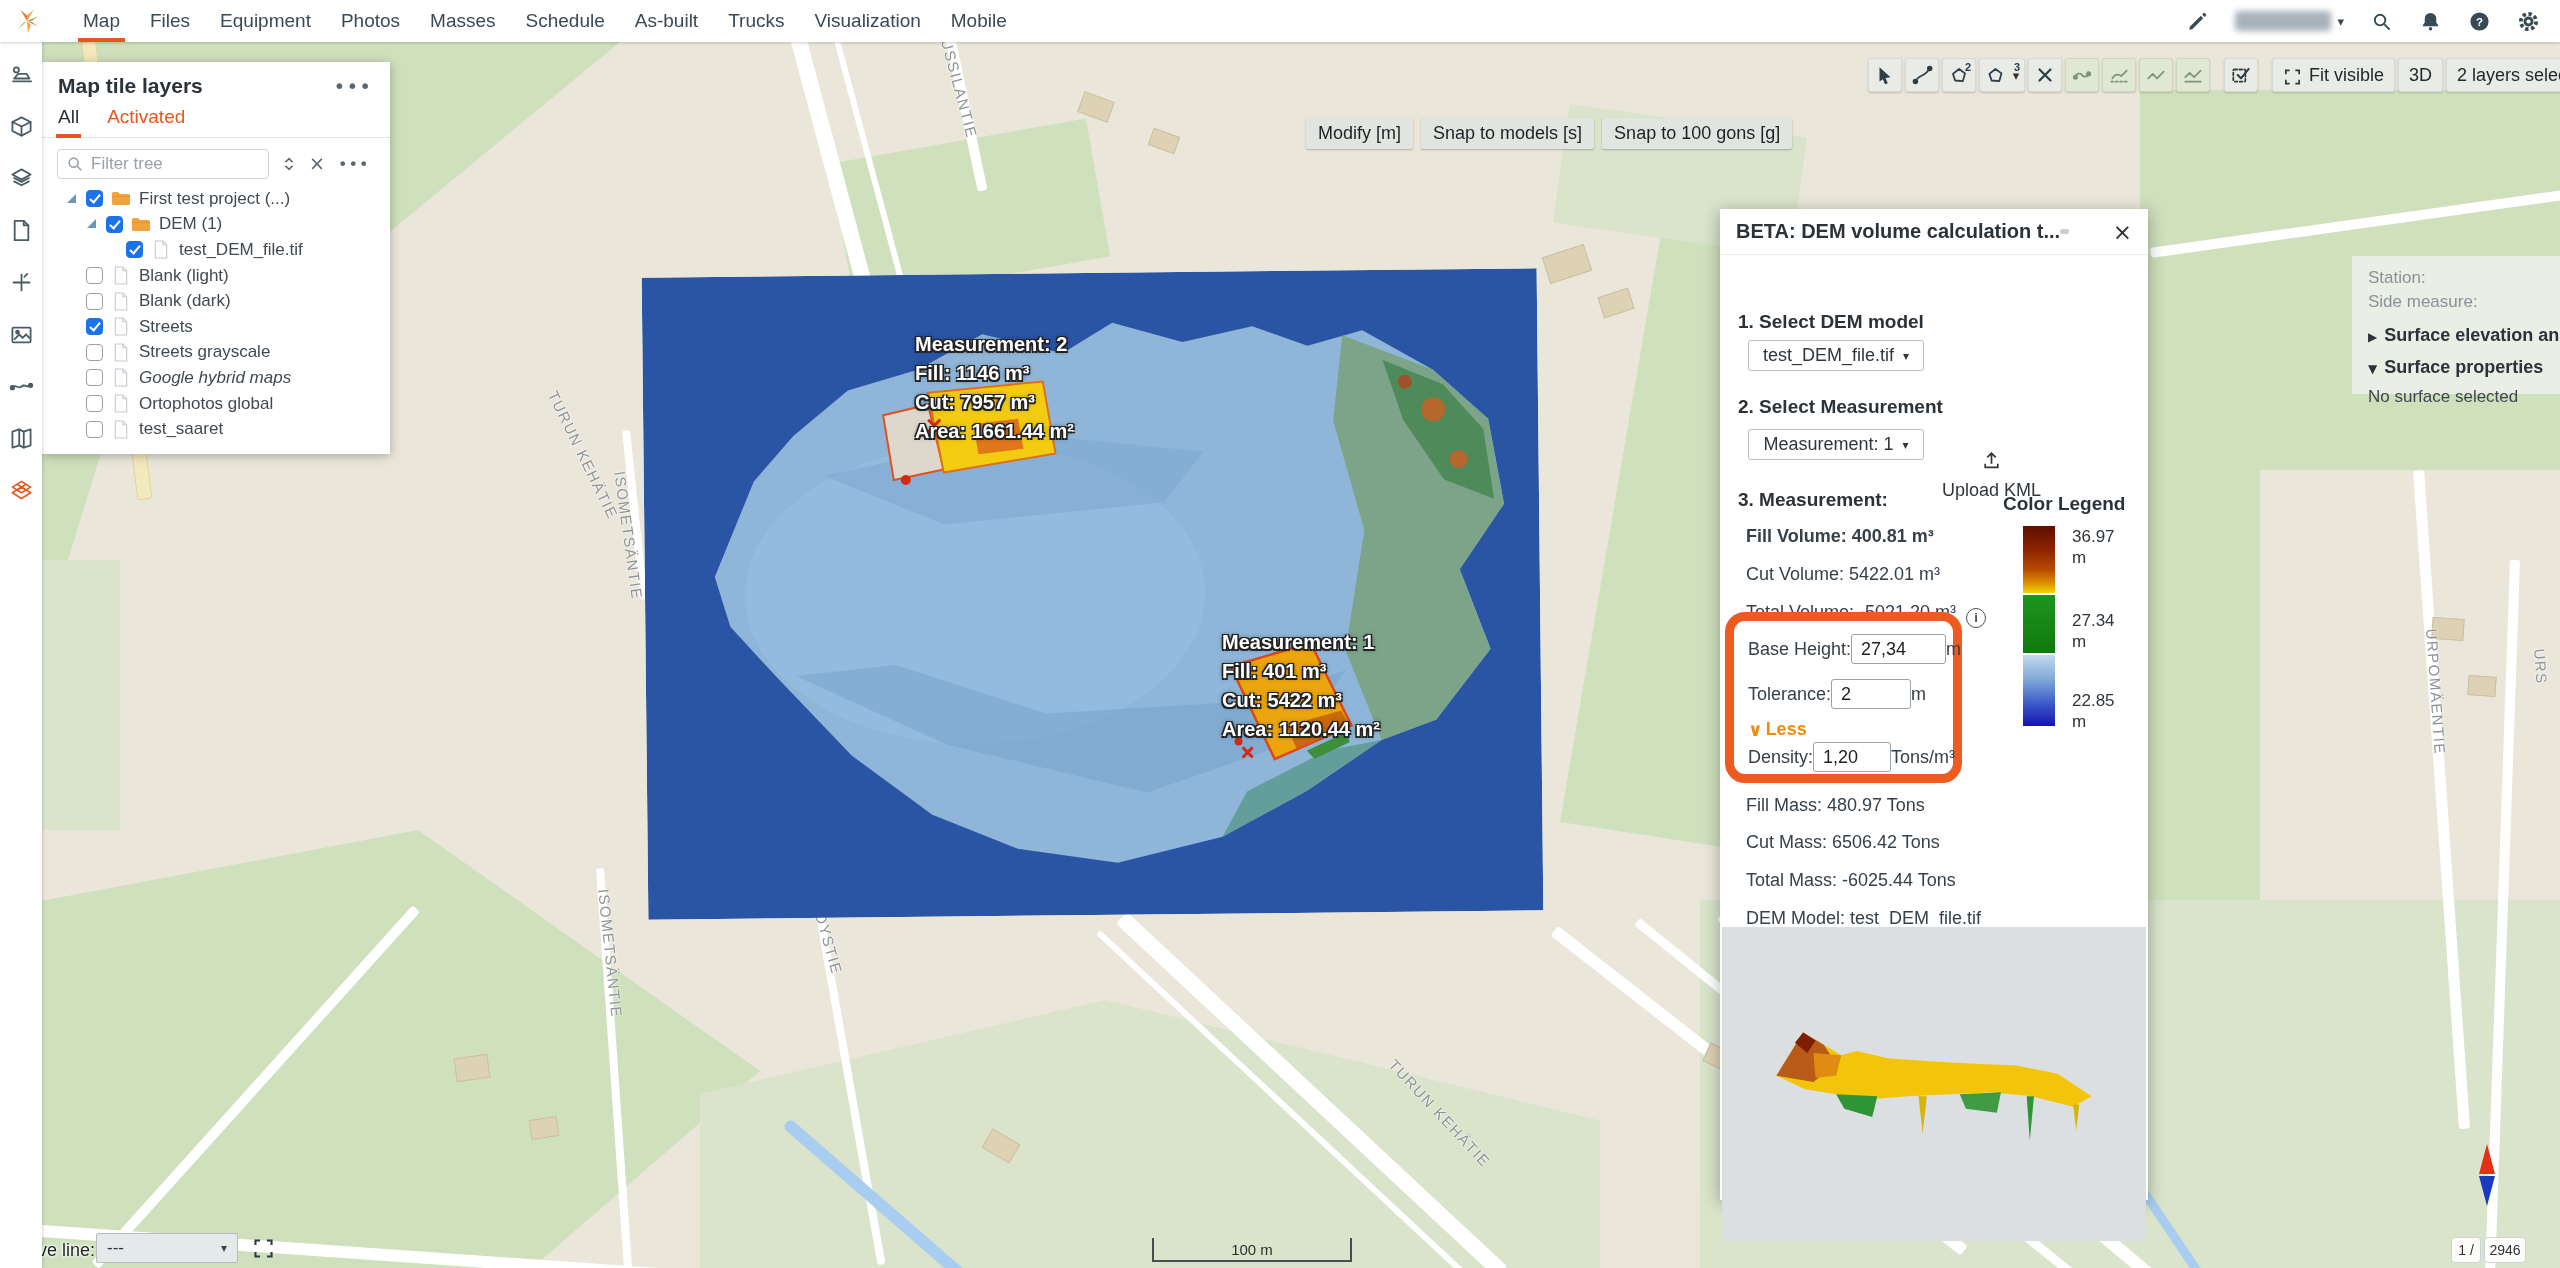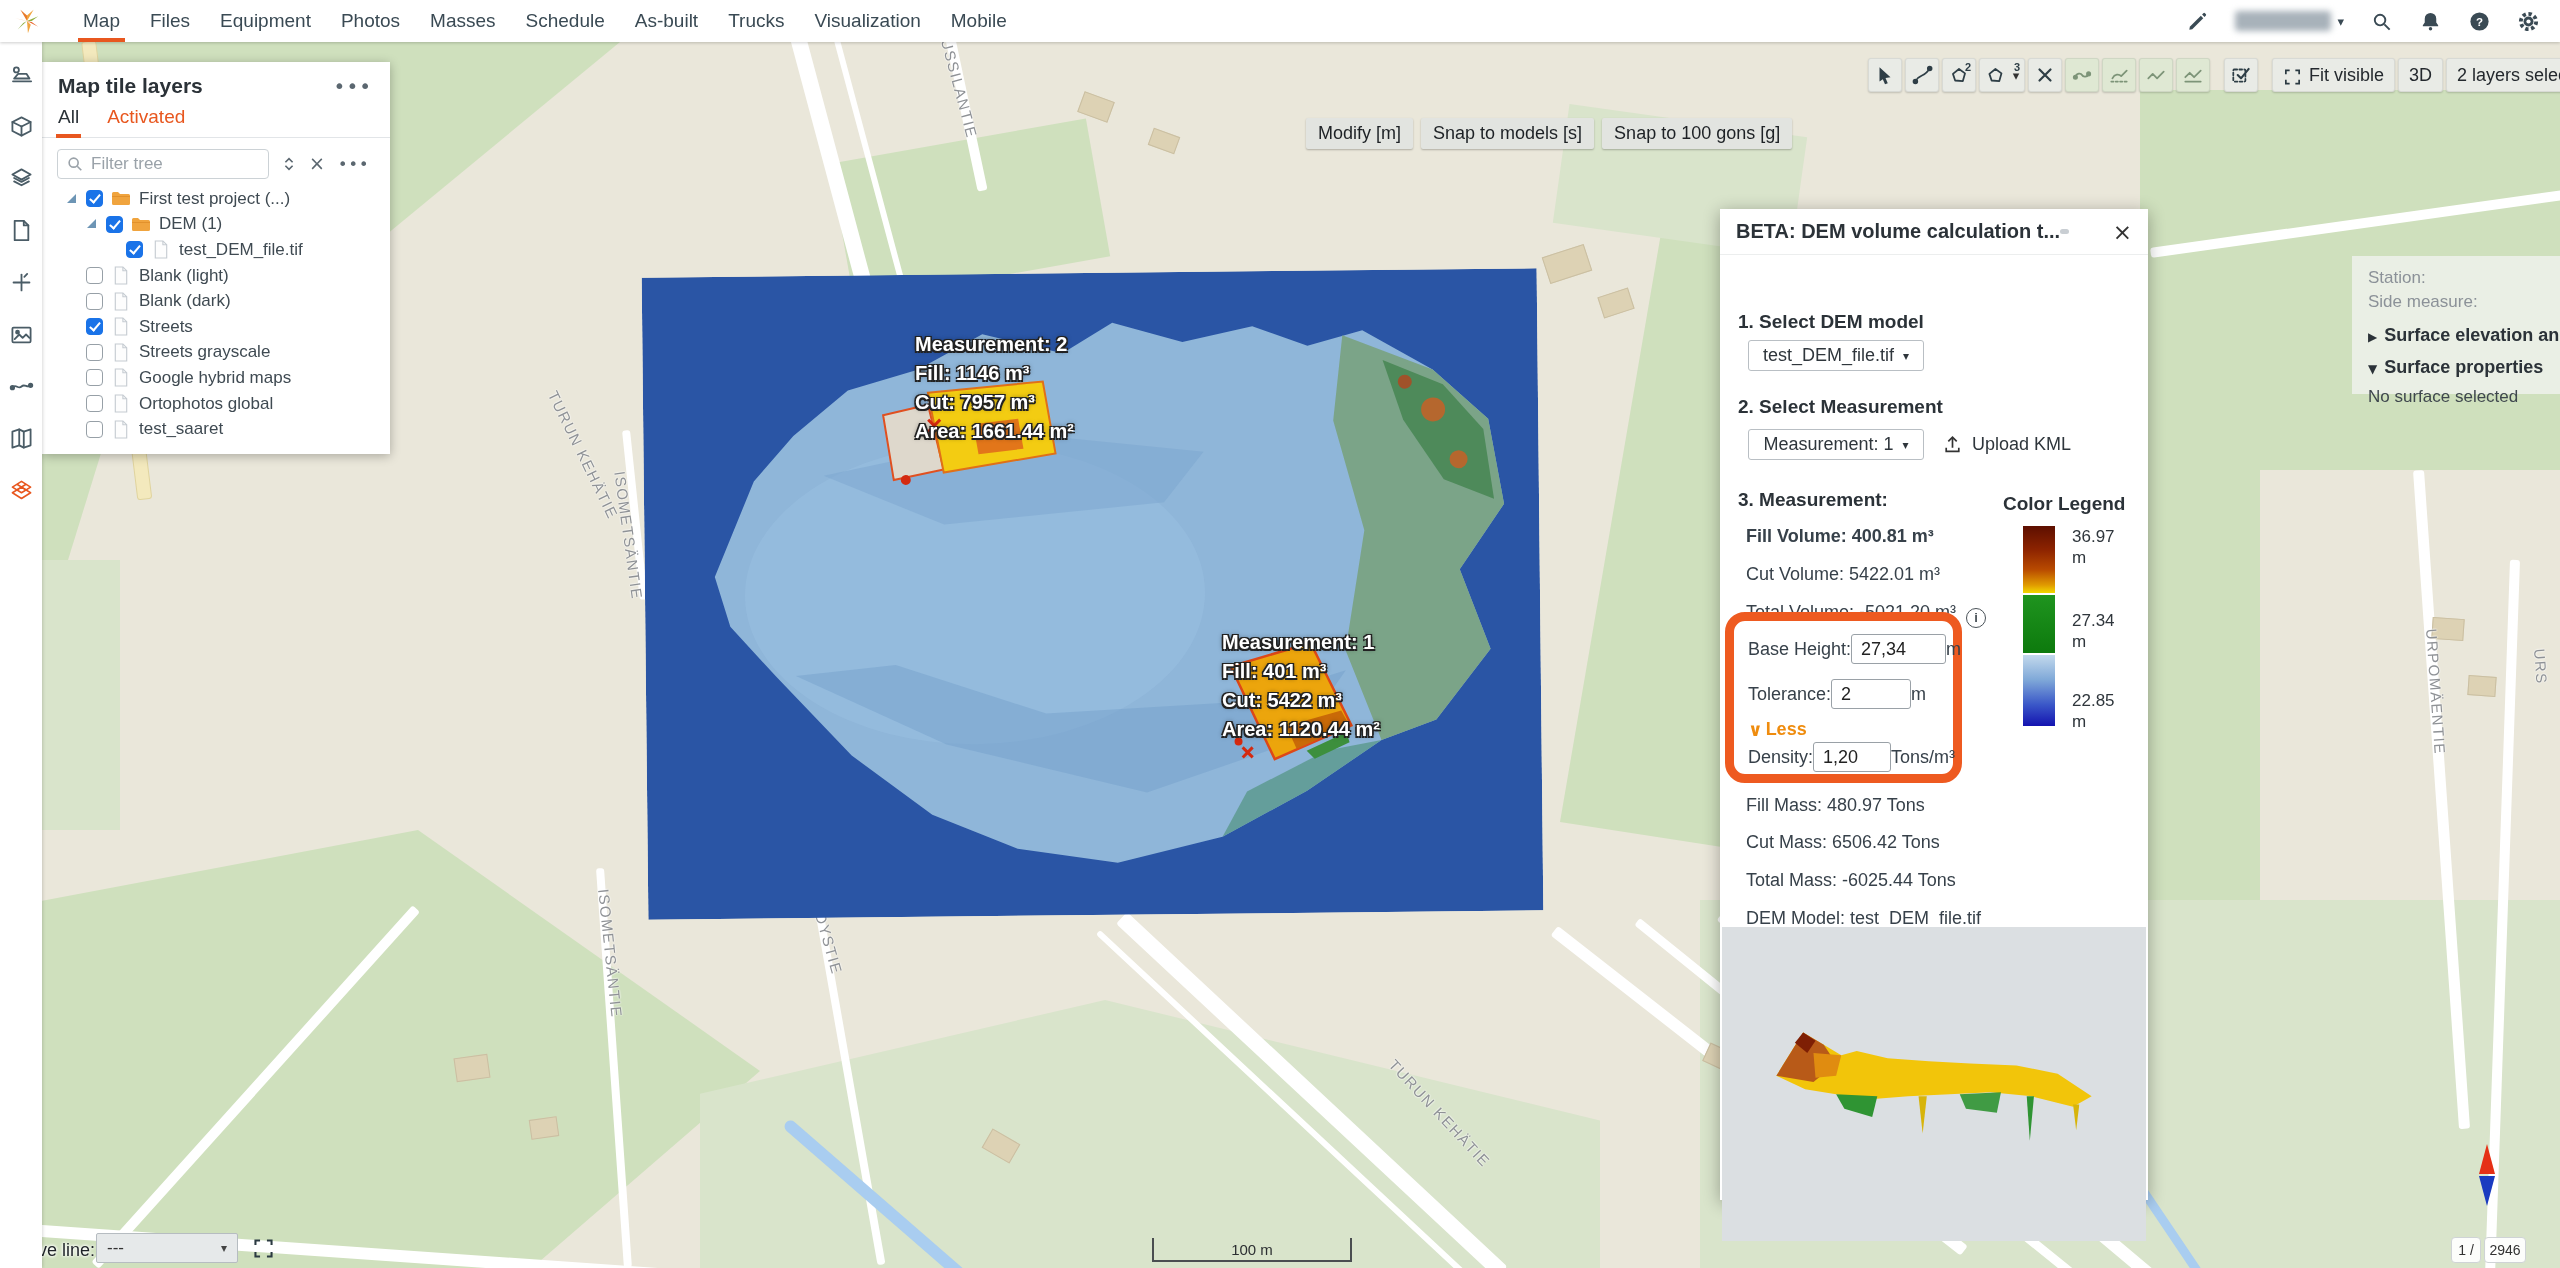--- a/index.html
+++ b/index.html
@@ -435,45 +435,45 @@
         </div>
         <div class="trow" style="padding-left: 24px;">
           <span class="exp"></span>
           <span class="cb"></span>
           <span class="ticon"><svg viewBox="0 0 16 20">
               <path d="M2 1 H10 L14 5 V19 H2 Z" fill="#fdfdfd" stroke="#c6ccd2" stroke-width="1.2"></path>
               <path d="M10 1 V5 H14" fill="none" stroke="#c6ccd2" stroke-width="1.2"></path>
             </svg></span>
           <span class="tlabel">Streets grayscale</span>
         </div>
+        <div class="trow" style="padding-left: 24px; font-style: italic;">
+          <span class="exp"></span>
+          <span class="cb"></span>
+          <span class="ticon"><svg viewBox="0 0 16 20">
+              <path d="M2 1 H10 L14 5 V19 H2 Z" fill="#fdfdfd" stroke="#c6ccd2" stroke-width="1.2"></path>
+              <path d="M10 1 V5 H14" fill="none" stroke="#c6ccd2" stroke-width="1.2"></path>
+            </svg></span>
+          <span class="tlabel">Google hybrid maps</span>
+        </div>
         <div class="trow" style="padding-left: 24px;">
           <span class="exp"></span>
           <span class="cb"></span>
           <span class="ticon"><svg viewBox="0 0 16 20">
               <path d="M2 1 H10 L14 5 V19 H2 Z" fill="#fdfdfd" stroke="#c6ccd2" stroke-width="1.2"></path>
               <path d="M10 1 V5 H14" fill="none" stroke="#c6ccd2" stroke-width="1.2"></path>
             </svg></span>
-          <span class="tlabel">Google hybrid maps</span>
+          <span class="tlabel">Ortophotos global</span>
         </div>
         <div class="trow" style="padding-left: 24px;">
           <span class="exp"></span>
           <span class="cb"></span>
           <span class="ticon"><svg viewBox="0 0 16 20">
               <path d="M2 1 H10 L14 5 V19 H2 Z" fill="#fdfdfd" stroke="#c6ccd2" stroke-width="1.2"></path>
               <path d="M10 1 V5 H14" fill="none" stroke="#c6ccd2" stroke-width="1.2"></path>
             </svg></span>
-          <span class="tlabel">Ortophotos global</span>
-        </div>
-        <div class="trow" style="padding-left: 24px;">
-          <span class="exp"></span>
-          <span class="cb"></span>
-          <span class="ticon"><svg viewBox="0 0 16 20">
-              <path d="M2 1 H10 L14 5 V19 H2 Z" fill="#fdfdfd" stroke="#c6ccd2" stroke-width="1.2"></path>
-              <path d="M10 1 V5 H14" fill="none" stroke="#c6ccd2" stroke-width="1.2"></path>
-            </svg></span>
           <span class="tlabel">test_saaret</span>
         </div>
       </div>
   </div>
 
   <div class="main-toolbar" id="main-toolbar">
       <div class="tbtn icon">
         <span style="display:flex;width:22px;height:22px;">
           <svg viewBox="0 0 20 20">
             <path d="M5 3 L15 12 L10.5 12.8 L12.5 17.5 L10 18.5 L8 13.8 L5 16 Z" fill="#2e3e46"></path>
@@ -587,21 +587,21 @@
       <div class="vlabel" style="left:18px;top:57px;">1. Select DEM model</div>
       <div class="vdd" style="left:28px;top:86px;width:176px;height:31px;">
         <span>test_DEM_file.tif</span>
           <span class="uni" style="font-size:12px;">▾</span>
       </div>
       <div class="vlabel" style="left:18px;top:142px;">2. Select Measurement</div>
       <div class="vdd" style="left:28px;top:175px;width:176px;height:31px;">
         <span>Measurement: 1</span>
           <span class="uni" style="font-size:12px;">▾</span>
       </div>
-      <div class="upload" style="left:222px;top:180px;">
+      <div class="upload" style="left:222px;top:196px;flex-direction:column;">
         <svg viewBox="0 0 20 20" fill="none" stroke="#333" stroke-width="1.6">
             <path d="M10 13 V3 M6 7 L10 3 L14 7"></path>
             <path d="M4 13 V16.5 H16 V13"></path>
           </svg>
         <span>Upload KML</span>
       </div>
       <div class="vlabel" style="left:18px;top:235px;">3. Measurement:</div>
       <div class="vline" style="left:26px;top:272px;font-weight:bold;">Fill Volume: 400.81 m³</div>
       <div class="vline" style="left:26px;top:310px;">Cut Volume: 5422.01 m³</div>
       <div class="vline" style="left:26px;top:348px;">

